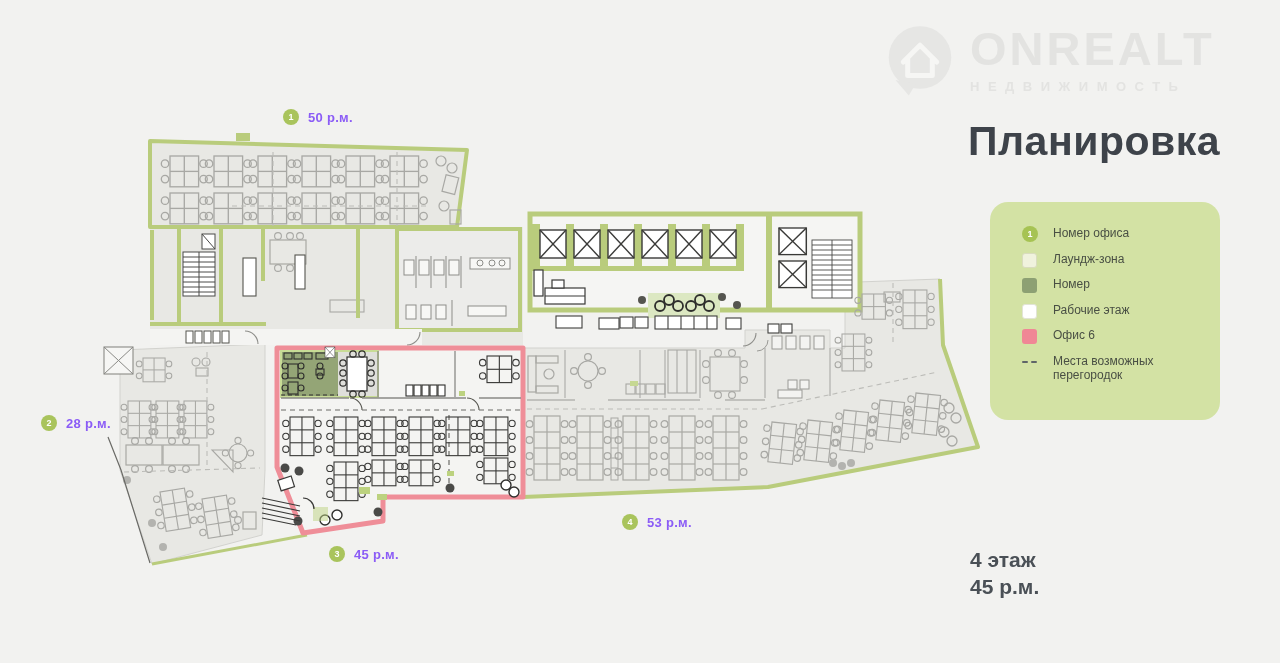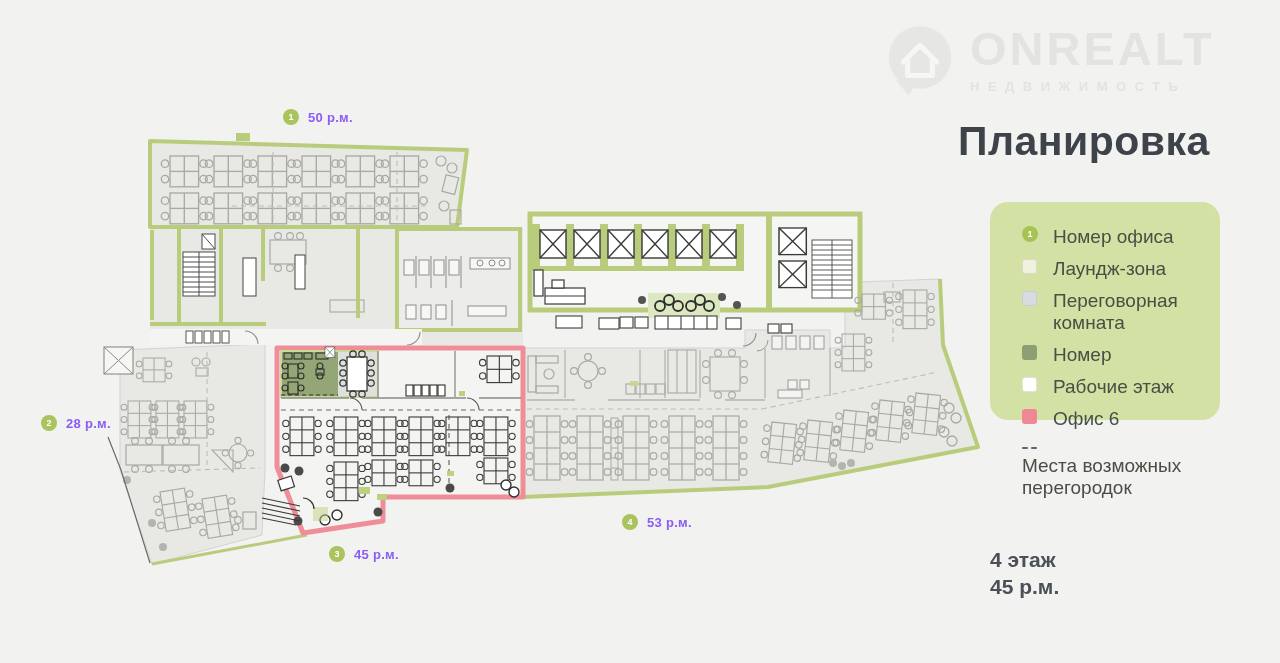--- a/index.html
+++ b/index.html
@@ -4,39 +4,39 @@
 <style>
   html,body{margin:0;padding:0;background:#e9e9e7;}
   .stage{position:relative;width:1280px;height:663px;background:#f2f2f0;overflow:hidden;
          font-family:"Liberation Sans",sans-serif;}
   
   .logo{position:absolute;left:884px;top:24px;display:flex;align-items:flex-start;color:#e3e3e1;}
   .logo-icon{width:72px;height:76px;flex:0 0 auto;}
   .logo-block{margin-left:14px;}
   .logo-name{font-size:47px;font-weight:800;letter-spacing:3px;line-height:1.05;color:#e3e3e1;}
   .logo-sub{font-size:13px;font-weight:700;letter-spacing:8.5px;color:#e3e3e1;margin-top:6px;}
-  .page-title{position:absolute;left:958px;top:118px;width:262px;
+  .page-title{position:absolute;left:958px;top:118px;width:262px;text-align:right;
               font-size:41px;font-weight:700;color:#3e434a;letter-spacing:.5px;}
   .legend{position:absolute;left:990px;top:202px;width:230px;height:218px;background:#d3e2a4;
           border-radius:18px;box-sizing:border-box;padding:24px 20px 18px 32px;}
   .legend-item{display:flex;align-items:flex-start;margin-bottom:9.5px;}
-  .legend-item:last-child{margin-bottom:12px;flex-direction:column;}
+  .legend-item:last-child{margin-bottom:12px;}
   .sw{width:15px;height:15px;border-radius:3px;flex:0 0 auto;margin-right:16px;margin-top:1px;}
   .sw-num{width:16px;height:16px;border-radius:50%;background:#a6c353;color:#fff;font-size:9px;
           font-weight:700;display:flex;align-items:center;justify-content:center;margin-right:15px;}
   .sw-lounge{background:#f0f2dd;border:1px solid #d9dcbe;box-sizing:border-box;}
   .sw-meeting{background:#d9dbe3;border:1px solid #c9ccd8;box-sizing:border-box;}
   .sw-kitchen{background:#8da073;}
   .sw-work{background:#ffffff;border:1px solid #e2e4d6;box-sizing:border-box;}
   .sw-office3{background:#f08795;}
   .sw-dash{width:17px;height:15px;position:relative;flex:0 0 auto;margin-right:14px;}
   .sw-dash i{position:absolute;top:7px;width:6px;height:2.4px;background:#5f6568;border-radius:1px;}
   .sw-dash i:first-child{left:0;} .sw-dash i:last-child{left:9px;}
-  .legend-label{font-size:19px;color:#494f44;line-height:1.18;font-weight:500;}
-  .floor-info{position:absolute;left:990px;top:546px;font-size:21px;font-weight:700;
+  .legend-label{font-size:12px;color:#494f44;line-height:1.18;font-weight:500;}
+  .floor-info{position:absolute;left:970px;top:546px;font-size:21px;font-weight:700;
               color:#4a5056;line-height:1.3;}
   
   .plan-label{position:absolute;display:flex;align-items:center;gap:9px;}
   .plan-label .num{width:16px;height:16px;border-radius:50%;background:#a9c45c;color:#fff;
        font-size:9px;font-weight:700;display:flex;align-items:center;justify-content:center;}
   .plan-label .area{font-size:13px;font-weight:600;color:#8b5cf6;letter-spacing:.3px;}
   #lbl-1{left:283px;top:109px;} #lbl-2{left:41px;top:415px;}
   #lbl-3{left:329px;top:546px;} #lbl-4{left:622px;top:514px;}
   
   .plan-svg{position:absolute;left:0;top:0;}
@@ -566,24 +566,20 @@
   <div class="legend">
     <div class="legend-item">
       <span class="sw-num">1</span>
       <span class="legend-label">Номер офиса</span>
     </div>
     <div class="legend-item">
       <span class="sw sw-lounge"></span>
       <span class="legend-label">Лаундж-зона</span>
     </div>
     <div class="legend-item">
-      <span class="sw sw-meeting"></span>
-      <span class="legend-label">Переговорная комната</span>
-    </div>
-    <div class="legend-item">
       <span class="sw sw-kitchen"></span>
       <span class="legend-label">Номер</span>
     </div>
     <div class="legend-item">
       <span class="sw sw-work"></span>
       <span class="legend-label">Рабочие этаж</span>
     </div>
     <div class="legend-item">
       <span class="sw sw-office3"></span>
       <span class="legend-label">Офис 6</span>

